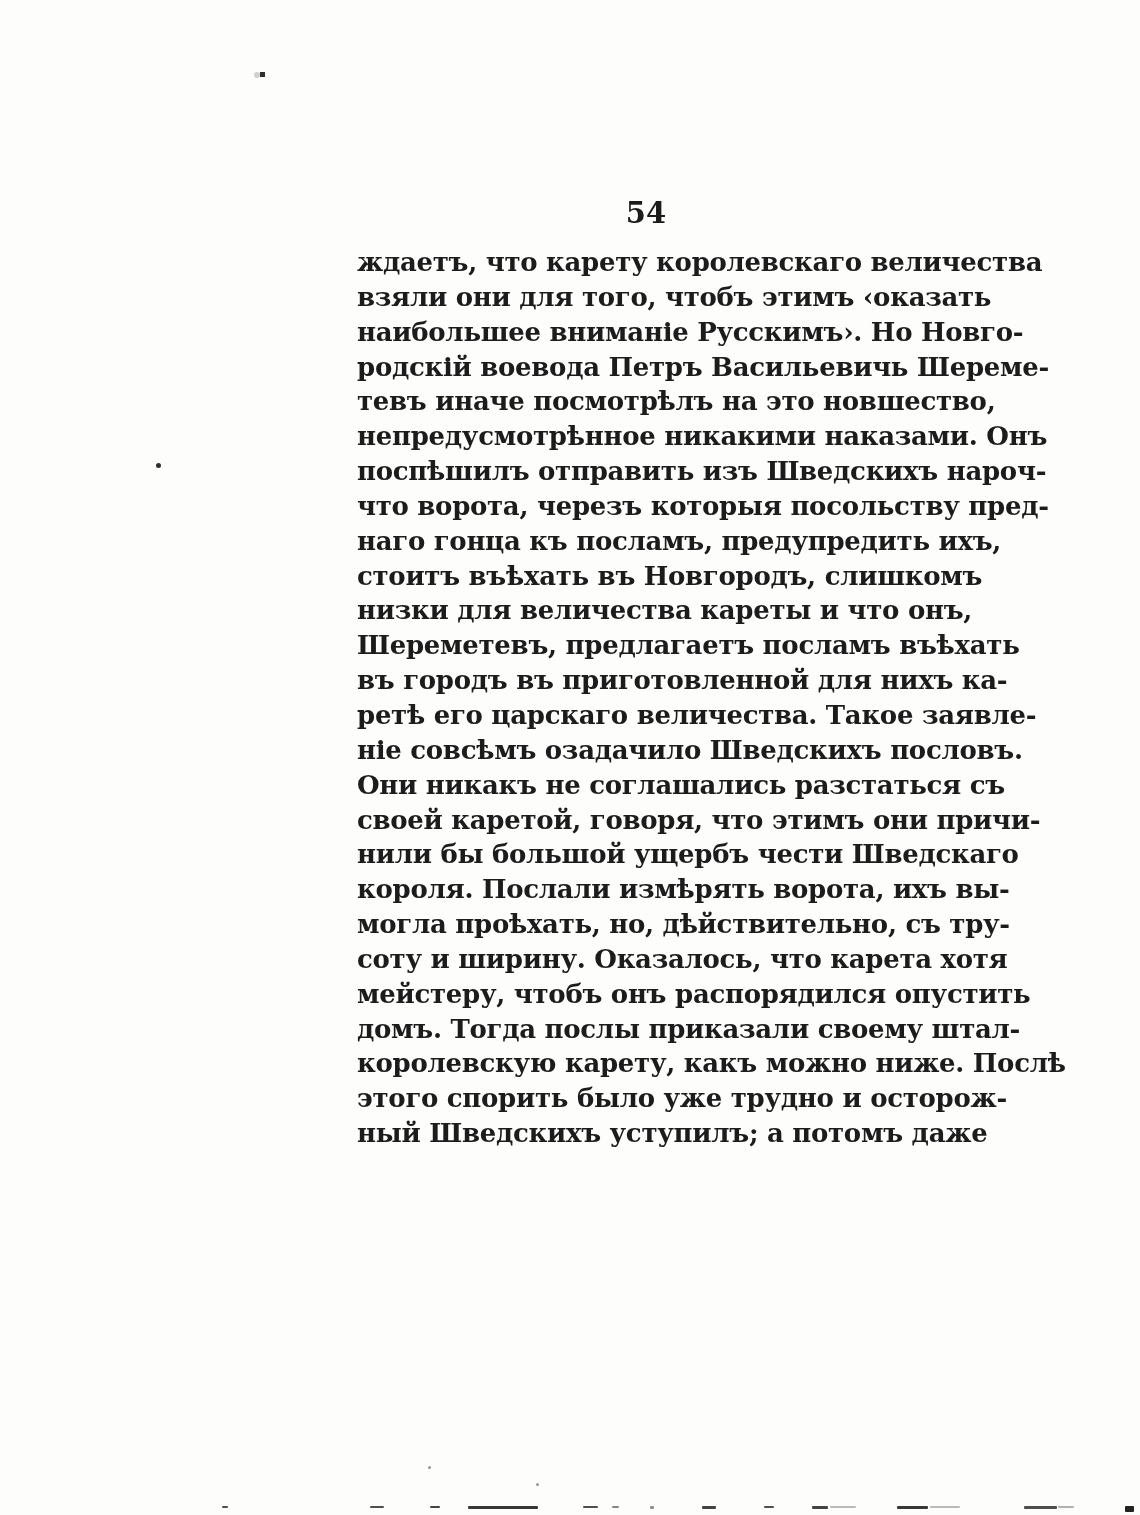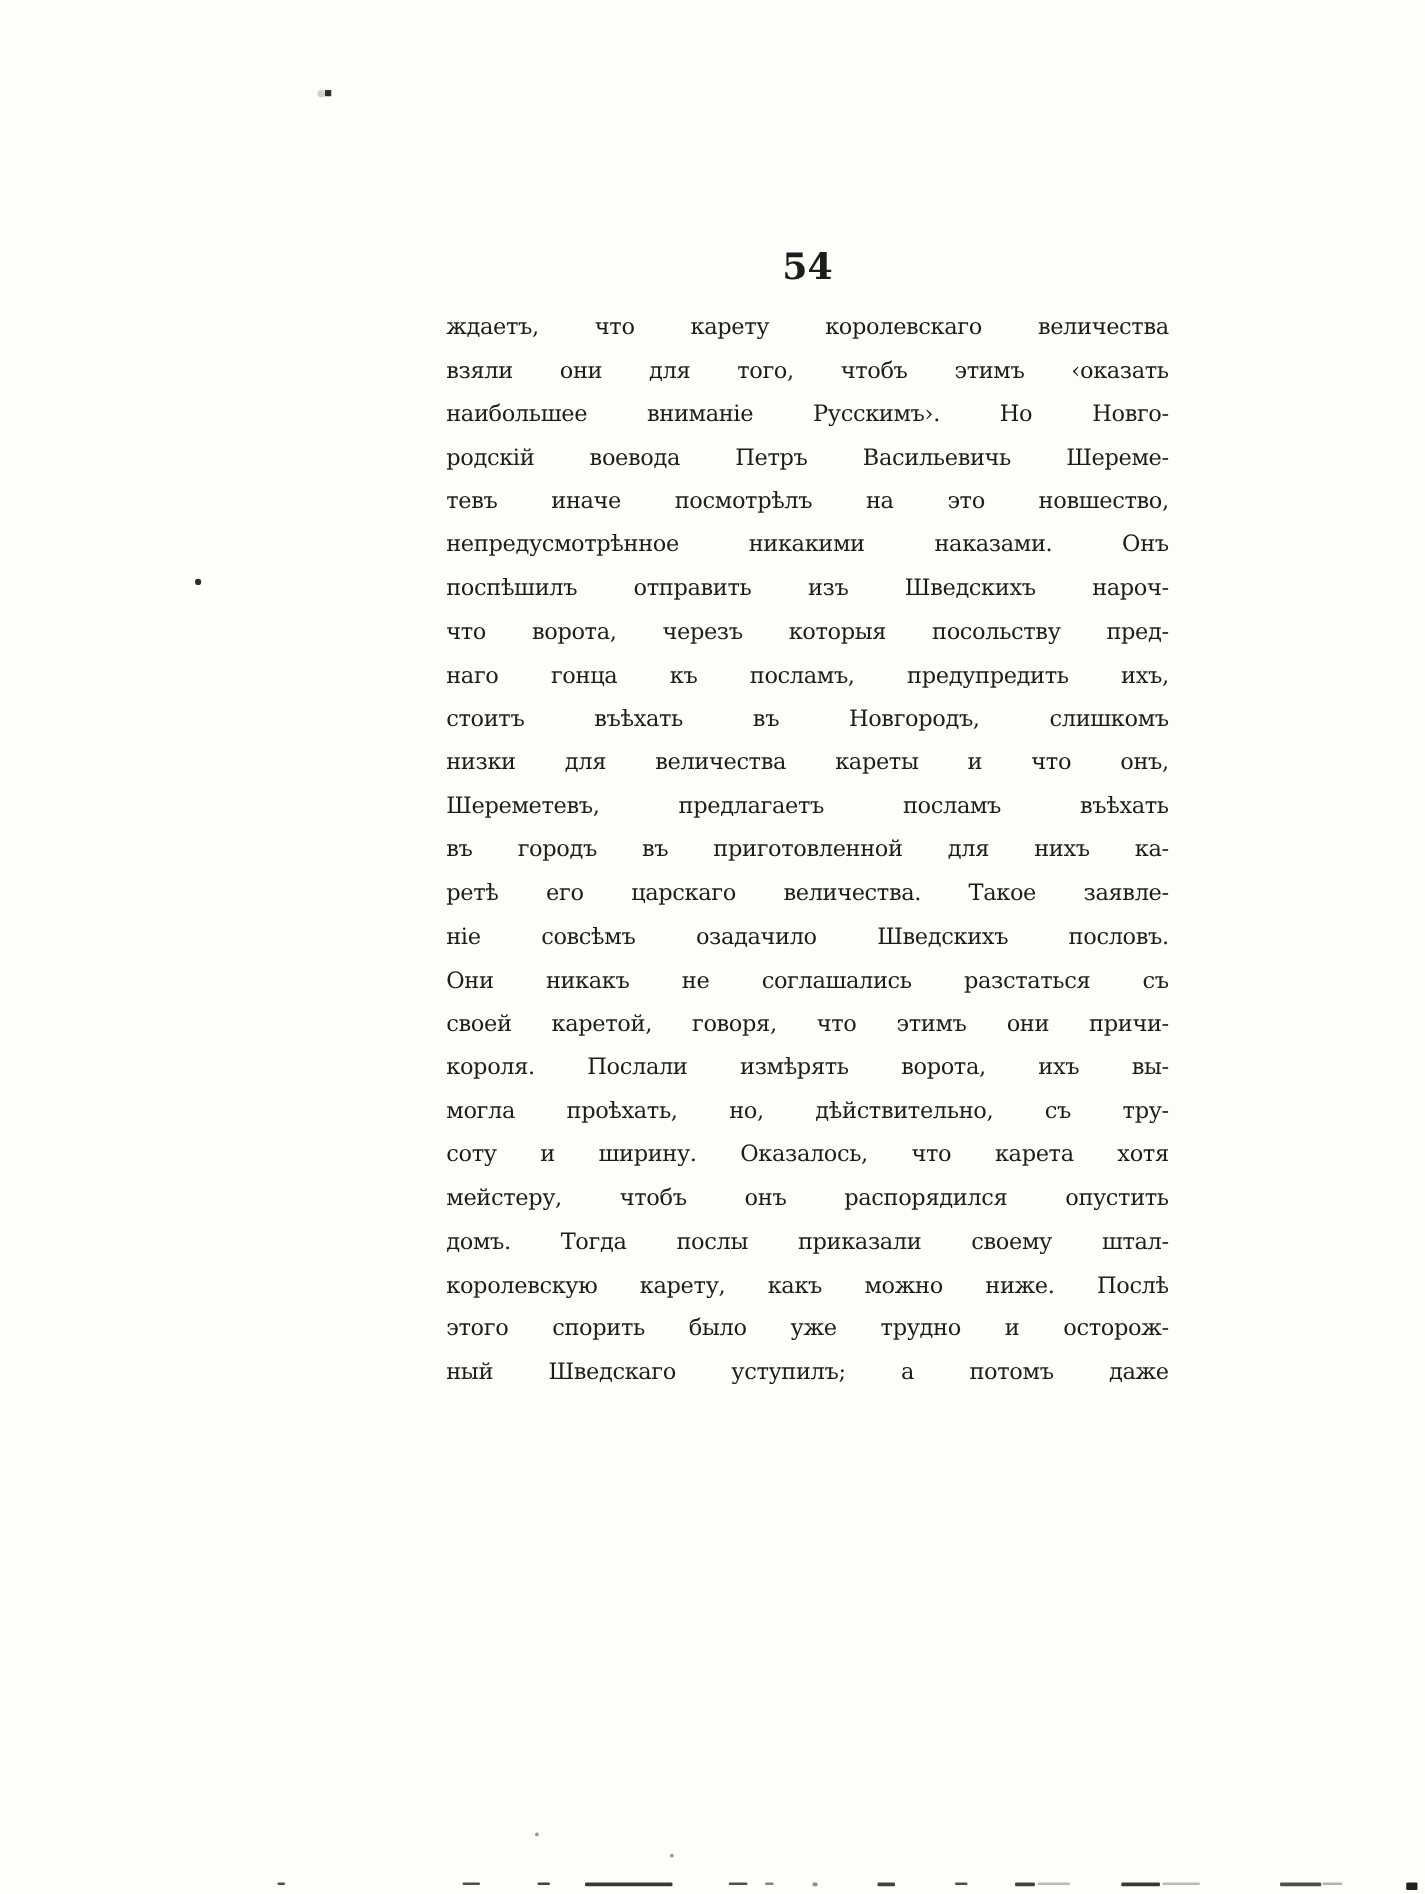--- a/index.html
+++ b/index.html
@@ -18,22 +18,22 @@
   .page-number{
     position:absolute;
     top:198px;left:357px;width:578px;
     text-align:center;
     font-size:29px;line-height:30px;
     font-weight:bold;
   }
   .text-block{
     position:absolute;
     left:357px;top:245px;width:578px;
-    font-size:18px;
-    font-weight:normal;
+    font-size:26px;
+    font-weight:bold;
     letter-spacing:-0.3px;
   }
   .line{
     height:34.85px;
     line-height:34.85px;
     text-align:justify;
     text-align-last:justify;
     white-space:nowrap;
   }
   .speck{position:absolute;background:#2e2e2e;}
@@ -68,28 +68,29 @@
     <div class="line">что ворота, черезъ которыя посольству пред-</div>
     <div class="line">наго гонца къ посламъ, предупредить ихъ,</div>
     <div class="line">стоитъ въѣхать въ Новгородъ, слишкомъ</div>
     <div class="line">низки для величества кареты и что онъ,</div>
     <div class="line">Шереметевъ, предлагаетъ посламъ въѣхать</div>
     <div class="line">въ городъ въ приготовленной для нихъ ка-</div>
     <div class="line">ретѣ его царскаго величества. Такое заявле-</div>
     <div class="line">ніе совсѣмъ озадачило Шведскихъ пословъ.</div>
     <div class="line">Они никакъ не соглашались разстаться съ</div>
     <div class="line">своей каретой, говоря, что этимъ они причи-</div>
+    <div class="line">нили бы большой ущербъ чести Шведскаго</div>
     <div class="line">короля. Послали измѣрять ворота, ихъ вы-</div>
     <div class="line">могла проѣхать, но, дѣйствительно, съ тру-</div>
     <div class="line">соту и ширину. Оказалось, что карета хотя</div>
     <div class="line">мейстеру, чтобъ онъ распорядился опустить</div>
     <div class="line">домъ. Тогда послы приказали своему штал-</div>
     <div class="line">королевскую карету, какъ можно ниже. Послѣ</div>
     <div class="line">этого спорить было уже трудно и осторож-</div>
-    <div class="line">ный Шведскаго уступилъ; а потомъ даже</div>
+    <div class="line">ный Шведскихъ уступилъ; а потомъ даже</div>
   </div>
 
   <div class="halo" style="left:254px;top:72px;width:6px;height:6px;"></div>
   <div class="speck" style="left:260px;top:72px;width:5px;height:5px;"></div>
   <div class="speck round" style="left:156px;top:463px;width:5px;height:5px;"></div>
   <div class="speck faint" style="left:428px;top:1466px;width:3px;height:3px;"></div>
   <div class="speck faint" style="left:536px;top:1483px;width:3px;height:3px;"></div>
 
   <div class="edge-artifacts">
       <div class="dash" style="left: 222px; width: 6px; height: 2px; opacity: 0.8;"></div>

